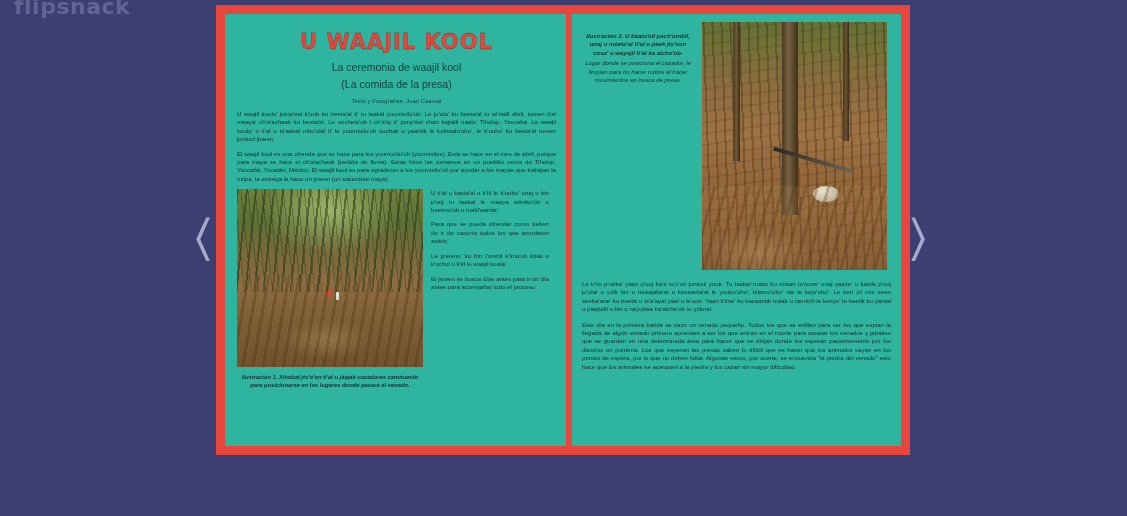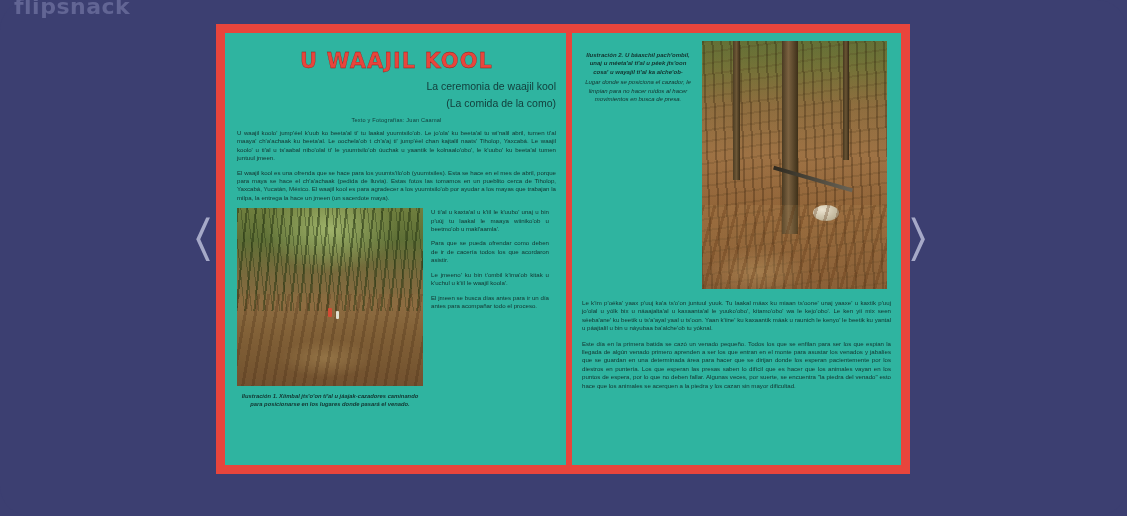--- a/index.html
+++ b/index.html
@@ -29,21 +29,21 @@
     color: #6f72a0;
     letter-spacing: 0.5px;
     opacity: 0.75;
     font-family: "DejaVu Sans", sans-serif;
   }
 
   
   .spread {
     position: absolute;
     left: 216px;
-    top: 24px;
+    top: 5px;
     width: 694px;
     height: 450px;
     background: #e8453c;
     display: flex;
     gap: 6px;
     padding: 0;
     box-sizing: border-box;
   }
   .page {
     background: #2fb4a0;
@@ -83,21 +83,21 @@
     text-align: center;
     color: #e8453c;
     font-size: 21px;
     font-weight: bold;
     letter-spacing: 1px;
     margin: 8px 0 6px 0;
     font-family: "DejaVu Sans", sans-serif;
     -webkit-text-stroke: 0.3px #8e1a16;
   }
   .subtitle {
-    text-align: right;
+    text-align: center;
     color: #123c3a;
     font-size: 10.5px;
     line-height: 15px;
     margin: 0 0 2px 0;
   }
   .credit {
     text-align: center;
     color: #123c3a;
     font-size: 5.6px;
     margin: 6px 0 6px 0;
@@ -251,21 +251,21 @@
   <div class="brand">flipsnack</div>
 
   <div class="arrow left">〈</div>
   <div class="arrow right">〉</div>
 
   <div class="spread">
 
     <div class="page left">
       <div class="title">U WAAJIL KOOL</div>
       <div class="subtitle">La ceremonia de waajil kool</div>
-      <div class="subtitle">(La comida de la como)</div>
+      <div class="subtitle">(La comida de la presa)</div>
       <div class="credit">Texto y Fotografías: Juan Caamal</div>
 
       <p class="body">U waajil koolo' jump'éel k'uub ko beeta'al ti' tu laakal yuumtsilo'ob. Le jo'ola' ku beeta'al tu wi'nalil abril, tumen ti'al maaya' ch'a'achaak ku beeta'al. Le oochela'ob t ch'a'aj ti' jump'éel chan kajtalil naats' Tiholop, Yaxcabá. Le waajil koolo' u ti'al u ts'aabal nibo'olal ti' le yuumtsilo'ob úuchak u yaantik le kolnaalo'obo', le k'uubo' ku beeta'al tumen juntuul jmeen.</p>
       <p class="body">El waajil kool es una ofrenda que se hace para los yuumts'ilo'ob (yuumtsiles). Esta se hace en el mes de abril, porque para maya se hace el ch'a'achaak (pedida de lluvia). Estas fotos las tomamos en un pueblito cerca de Tiholop, Yaxcabá, Yucatán, México. El waajil kool es para agradecer a los yuumtsilo'ob por ayudar a los mayas que trabajan la milpa, la entrega la hace un jmeen (un sacerdote maya).</p>
 
       <div class="cols">
         <div class="col-img">
           <div class="photo photo-forest">
             <div class="hiker"></div>
             <div class="hiker two"></div>

